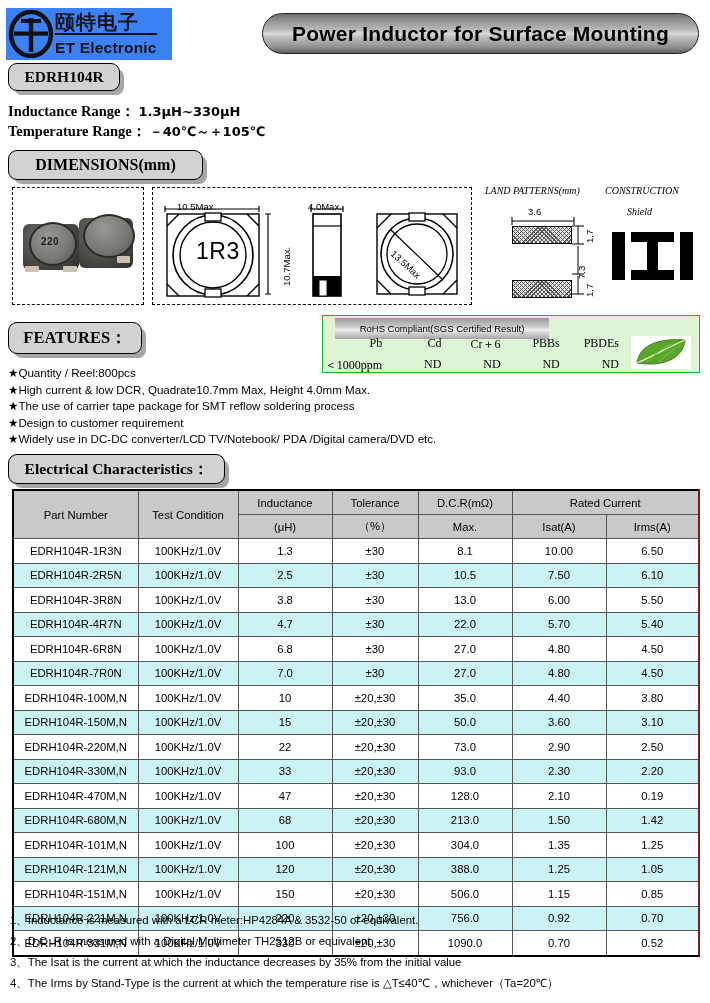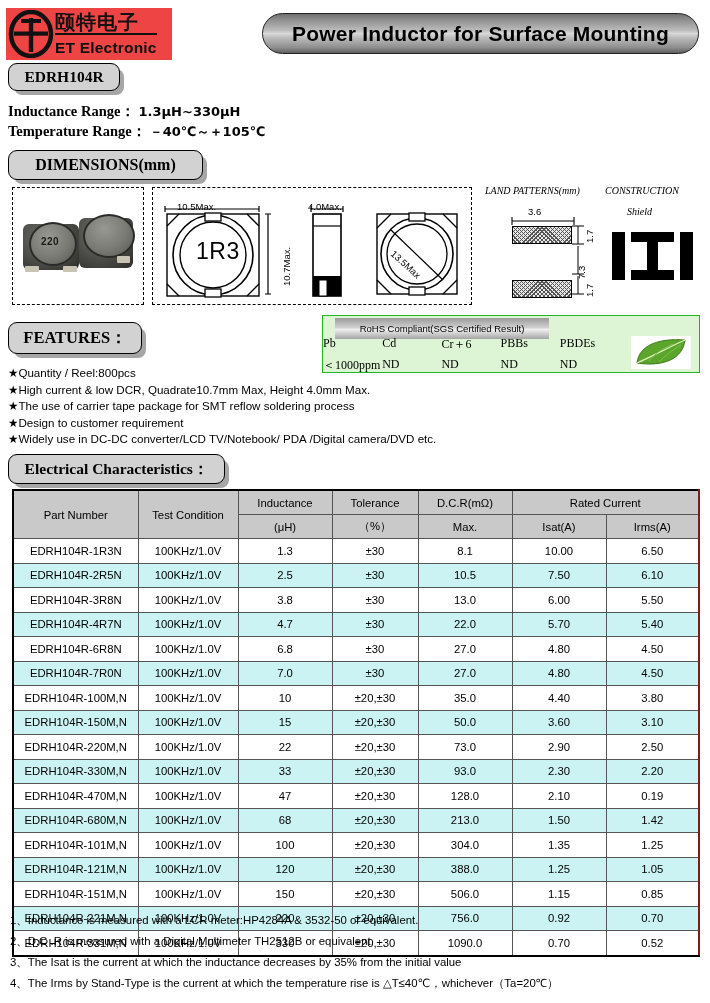--- a/index.html
+++ b/index.html
@@ -27,21 +27,21 @@
     font-family: "Liberation Serif", serif;
     font-weight: bold;
     color: #000;
     box-sizing: border-box;
   }
 
   
   #logo-box {
     position: absolute; left: 6px; top: 8px;
     width: 166px; height: 52px;
-    background: #ef4444;
+    background: #3b82f6;
     display: flex; align-items: center;
   }
   #logo-mark { width: 46px; height: 48px; flex: none; margin-left: 2px; }
   #logo-text { display: flex; flex-direction: column; line-height: 1; margin-left: 1px; }
   #logo-cn {
     font-family: "DejaVu Sans", sans-serif;
     font-size: 20px; font-weight: bold; letter-spacing: 1px;
     color: #111;
   }
   #logo-en {
@@ -169,21 +169,21 @@
     display: flex; align-items: center; justify-content: center;
   }
   #rohs-bar span {
     font-family: "Liberation Sans", sans-serif;
     font-size: 9.5px; color: #000;
   }
   #rohs-grid {
     position: absolute; left: 0; top: 18px; width: 296px;
     display: grid; grid-template-columns: repeat(5, 1fr);
     font-family: "Liberation Serif", serif; font-size: 12px;
-    text-align: left;
+    text-align: right;
   }
   #rohs-grid div { padding: 2px 0; }
   #leaf {
     position: absolute; right: 8px; top: 20px;
     width: 60px; height: 33px; background: #fff;
     display: flex; align-items: center; justify-content: center;
   }
 
   
   #ec-pill { left: 8px; top: 454px; width: 217px; height: 30px; font-size: 15.5px; }

